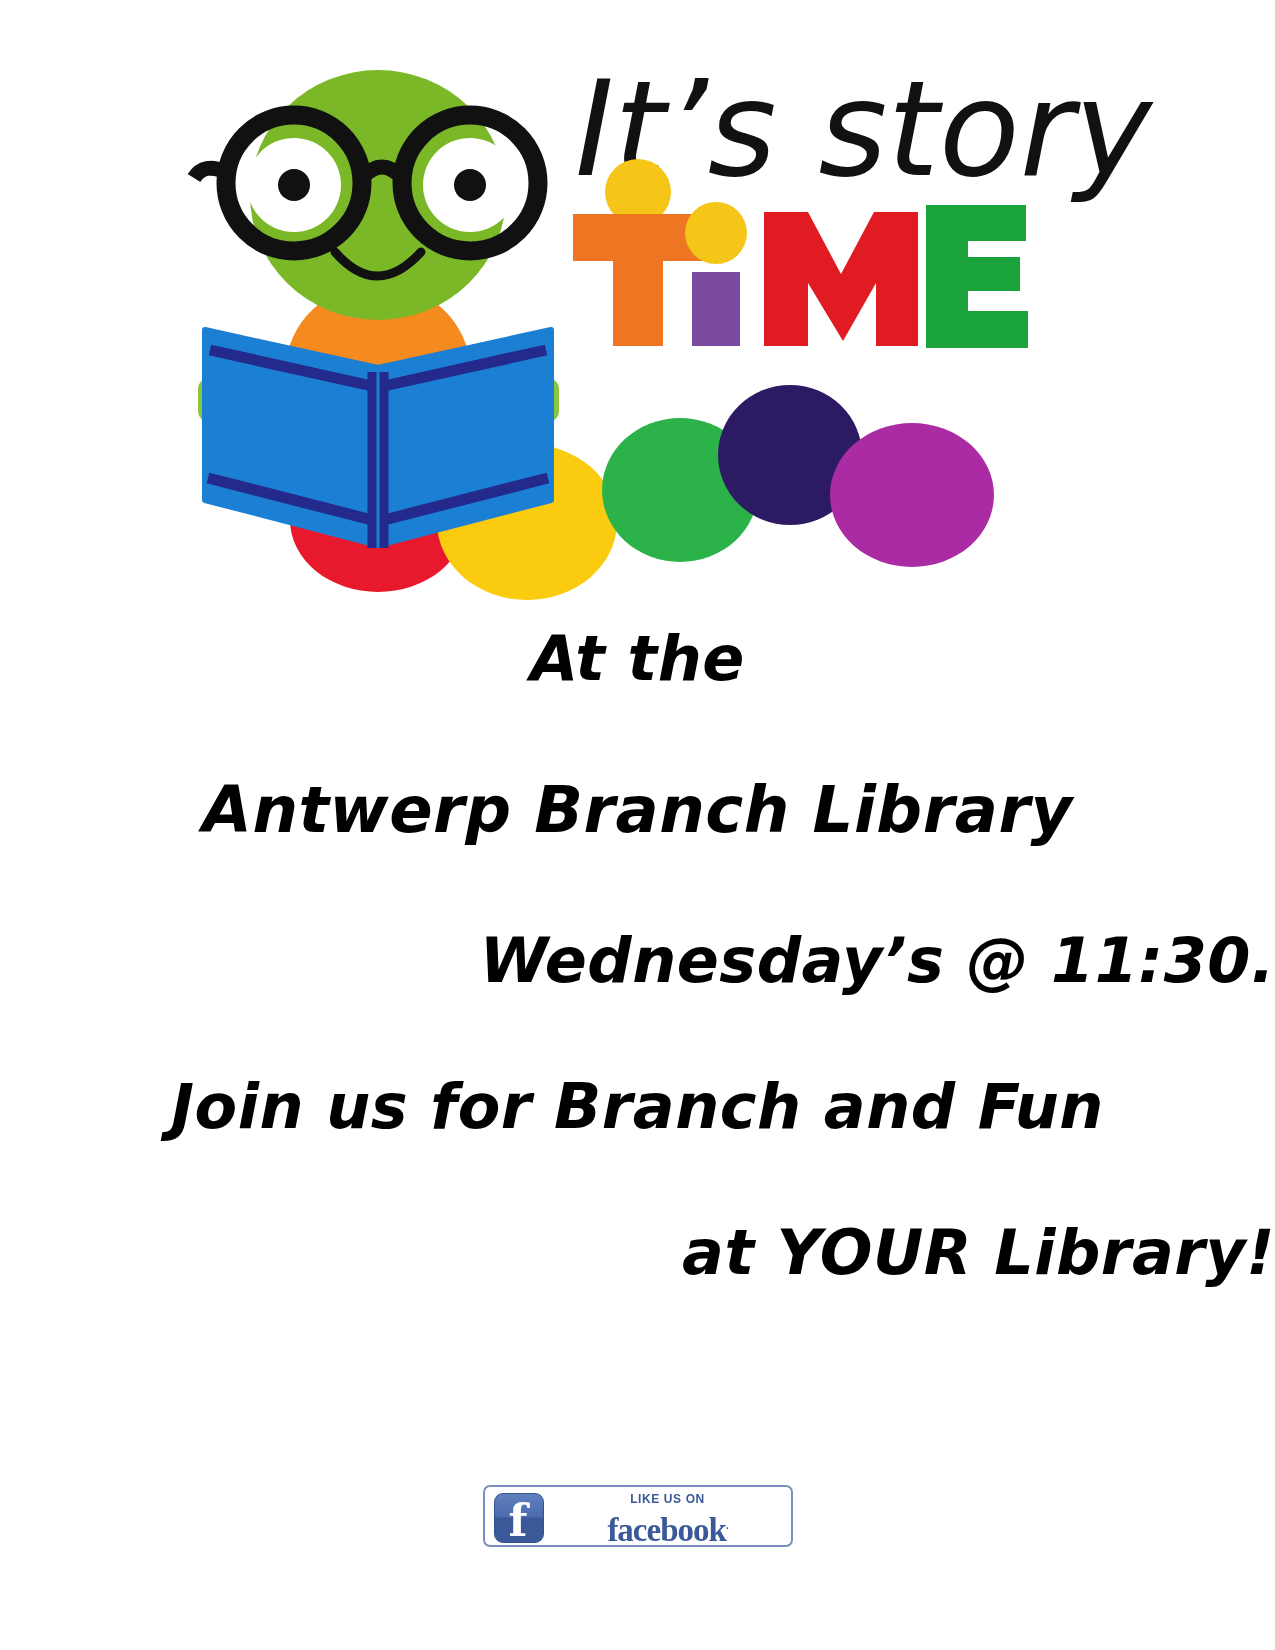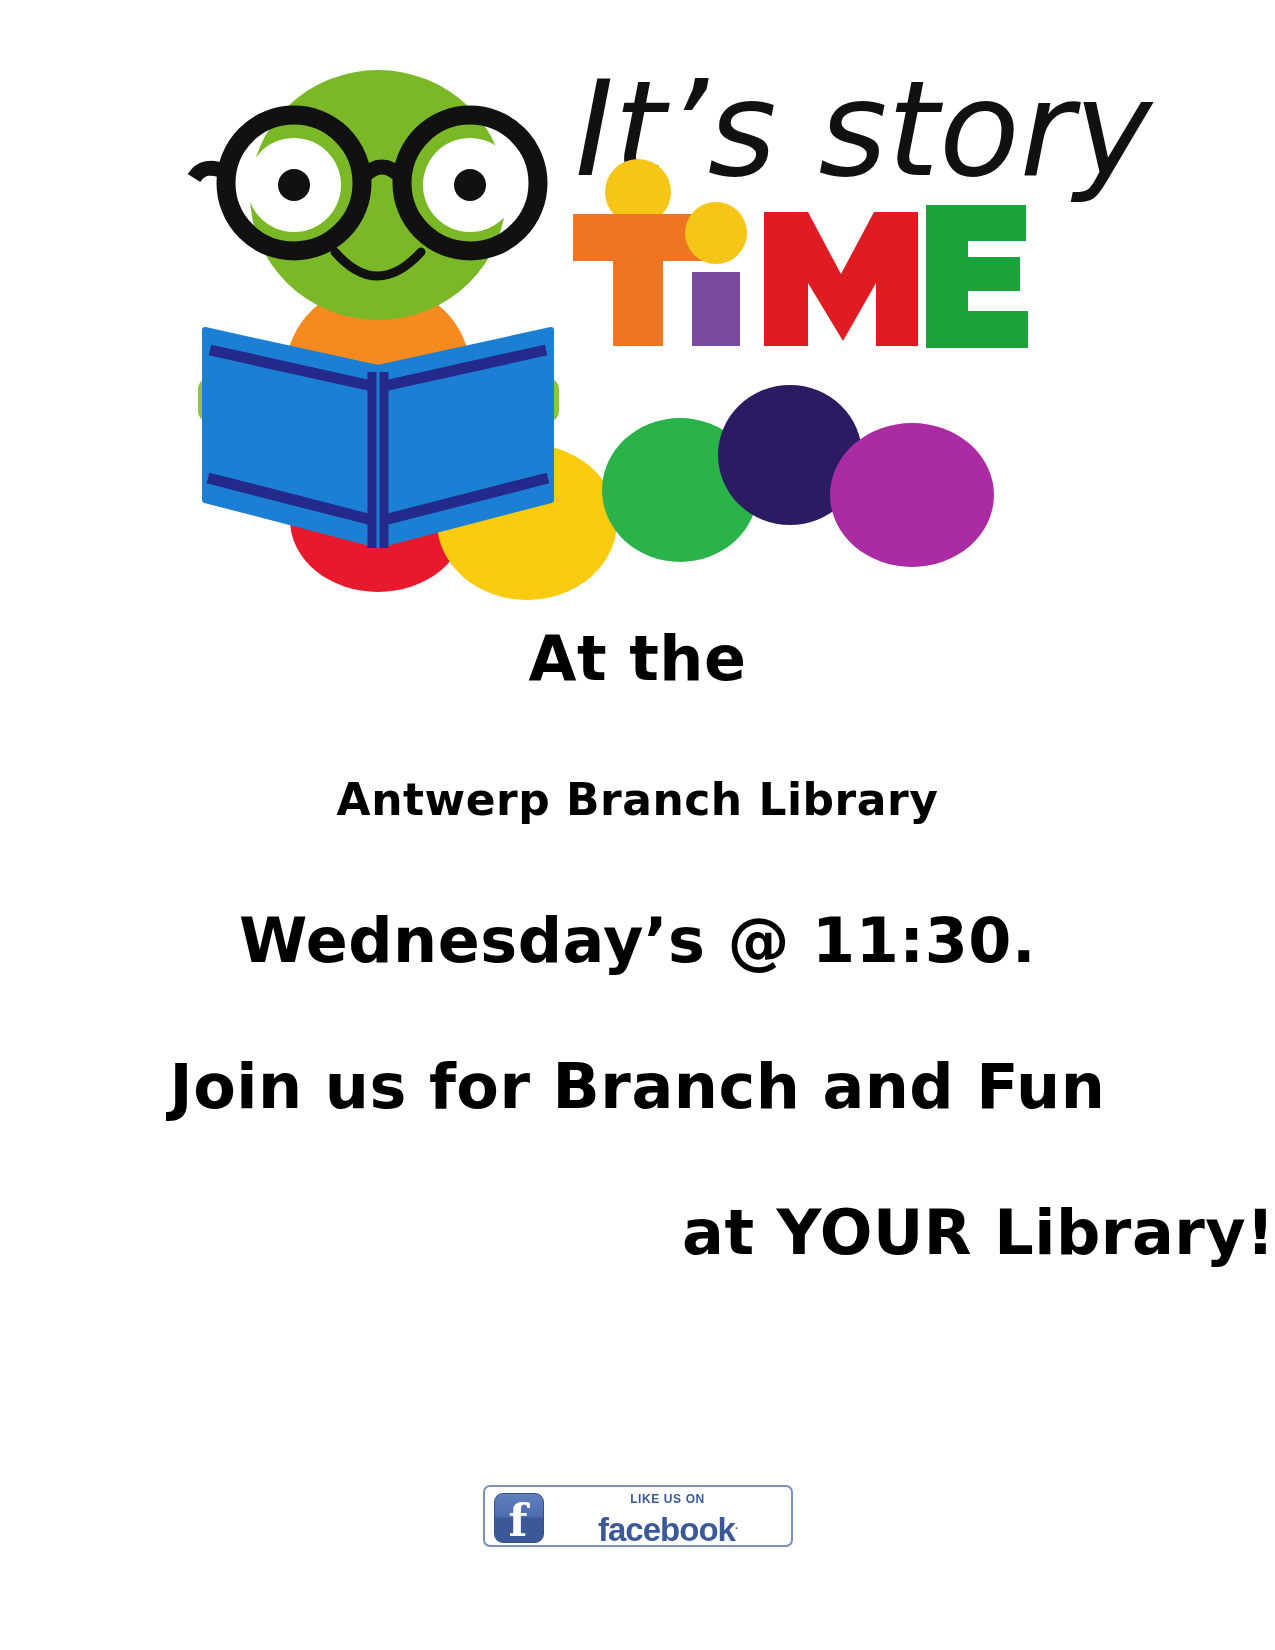--- a/index.html
+++ b/index.html
@@ -39,26 +39,27 @@
     left: 0;
     top: 628px;
     width: 1275px;
     text-align: center;
   }
   .line {
     display: block;
     color: #000000;
     font-family: "DejaVu Sans", sans-serif;
     font-weight: 700;
+    font-style: italic;
     letter-spacing: 0.5px;
     white-space: nowrap;
   }
   .line-1 { font-size: 62px; line-height: 1.0; margin: 0 0 88px 0; }
-  .line-2 { font-size: 44px; line-height: 1.0; margin: 0 0 88px 0; }
-  .line-3 { font-size: 62px; line-height: 1.0; margin: 0 0 84px 0; }
+  .line-2 { font-size: 64px; line-height: 1.0; margin: 0 0 88px 0; }
+  .line-3 { font-size: 62px; line-height: 1.0; margin: 0 0 84px 0; text-align: right; }
   .line-4 { font-size: 62px; line-height: 1.0; margin: 0 0 84px 0; }
   .line-5 { font-size: 62px; line-height: 1.0; margin: 0 0 16px 0; text-align: right; }
 
   
   .fb-wrap {
     position: absolute;
     left: 0;
     top: 1485px;
     width: 1275px;
     text-align: center;
@@ -107,21 +108,21 @@
     color: #3b5998;
     font-family: "Liberation Sans", sans-serif;
     font-weight: 700;
     font-size: 12px;
     letter-spacing: 0.6px;
     line-height: 17px;
   }
   .fb-word {
     display: block;
     color: #3b5998;
-    font-family: Liberation Sans, sans-serif;
+    font-family: Liberation Serif, serif;
     font-weight: 700;
     font-size: 33px;
     letter-spacing: -1px;
     line-height: 34px;
   }
   .fb-tm {
     font-size: 11px;
     vertical-align: super;
   }
 </style>

